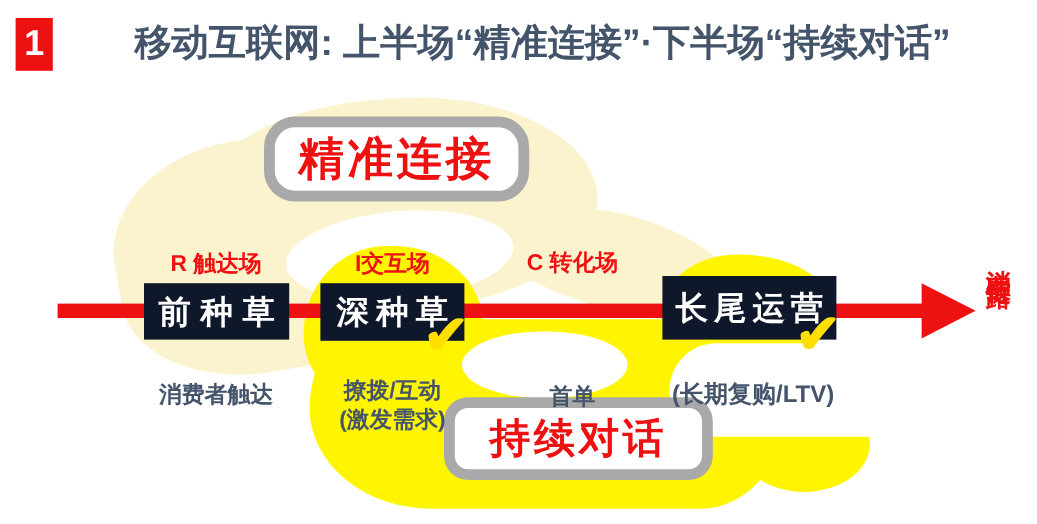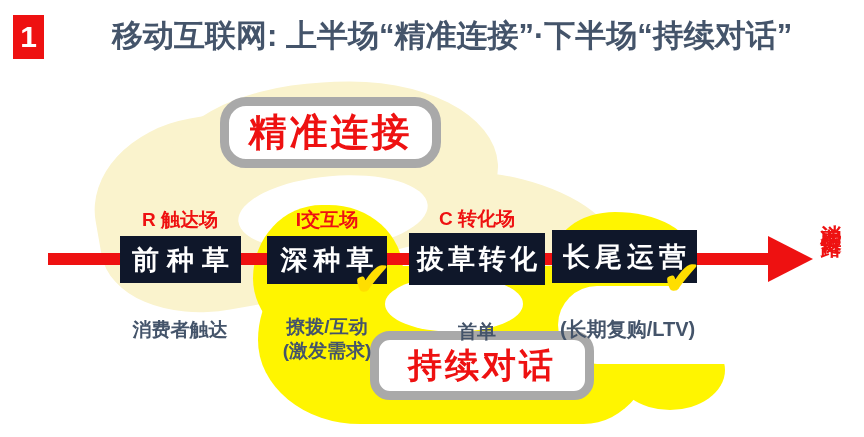--- a/index.html
+++ b/index.html
@@ -102,23 +102,20 @@
   <div class="scene-label l2">I交互场</div>
   <div class="scene-label l3">C 转化场</div>
 
   <div class="stage-box s1">
     <span>前种草</span>
   </div>
   <div class="stage-box s2">
     <span>深种草</span>
     <span class="check">✔</span>
   </div>
-  <div class="stage-box s3">
-    <span>拔草转化</span>
-  </div>
   <div class="stage-box s4">
     <span>长尾运营</span>
     <span class="check">✔</span>
   </div>
 
   <div class="note n1">
     <div>消费者触达</div>
   </div>
   <div class="note n2">
     <div>撩拨/互动</div>

